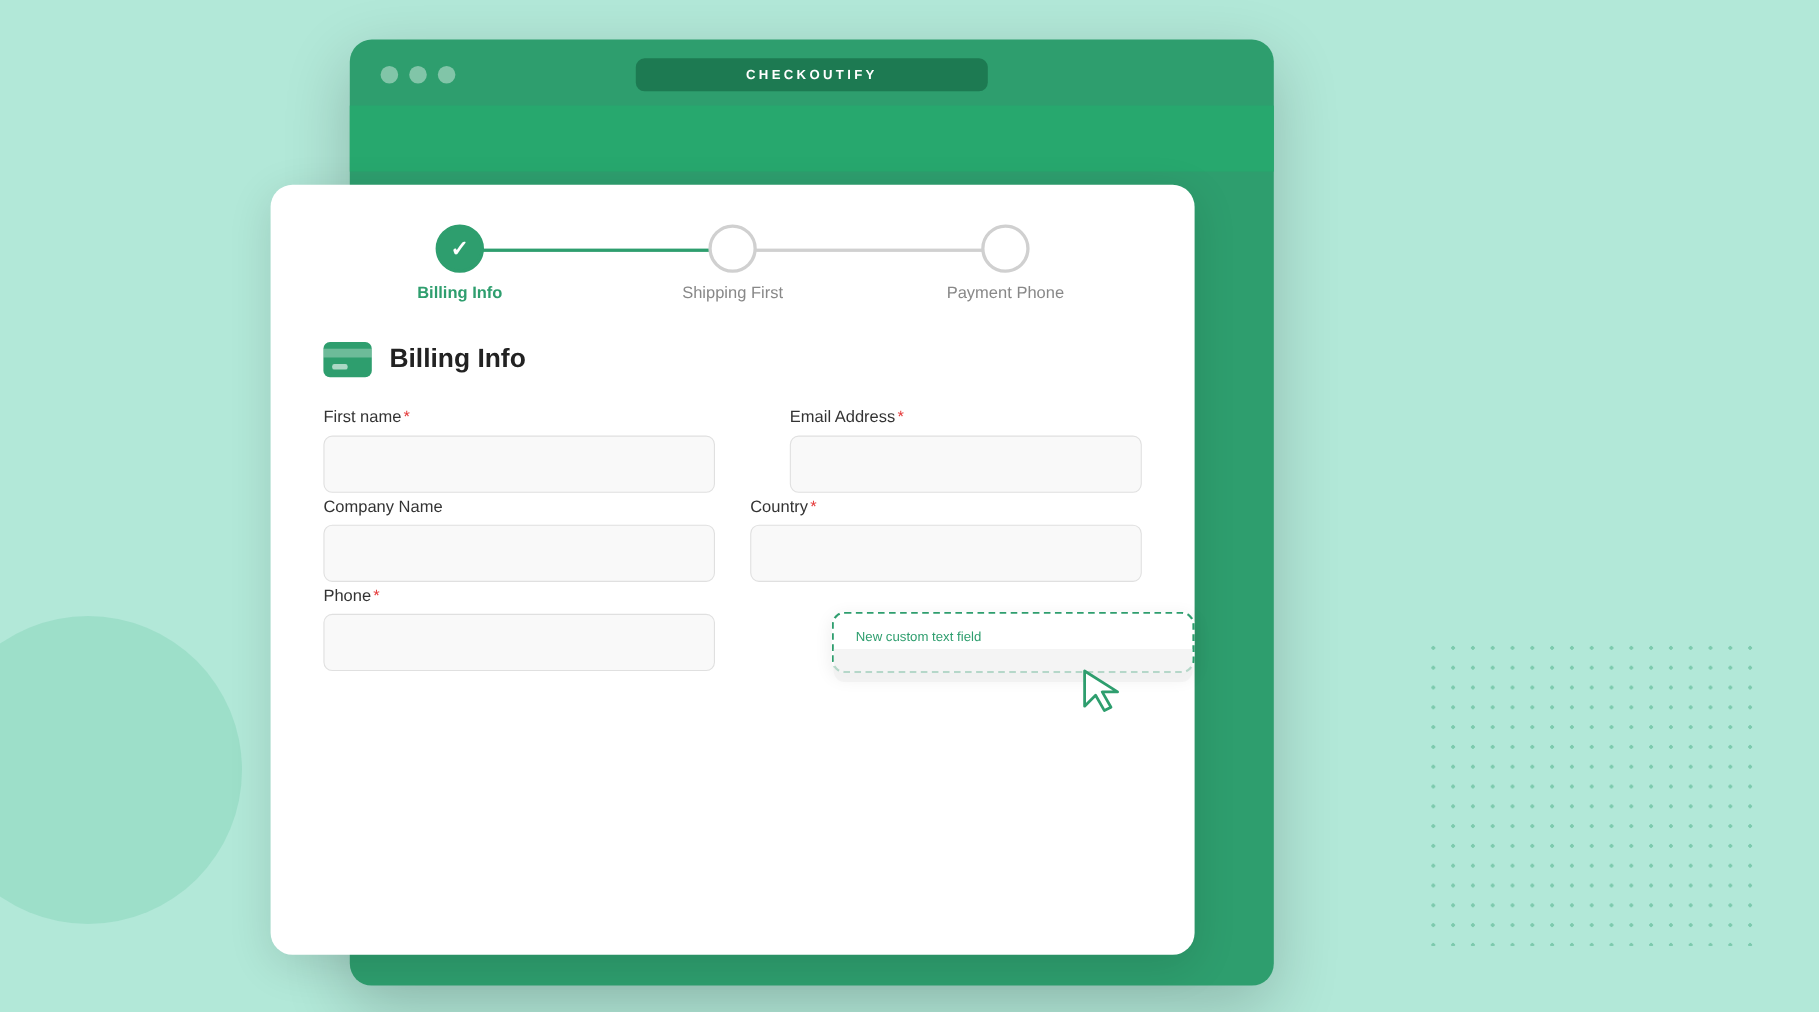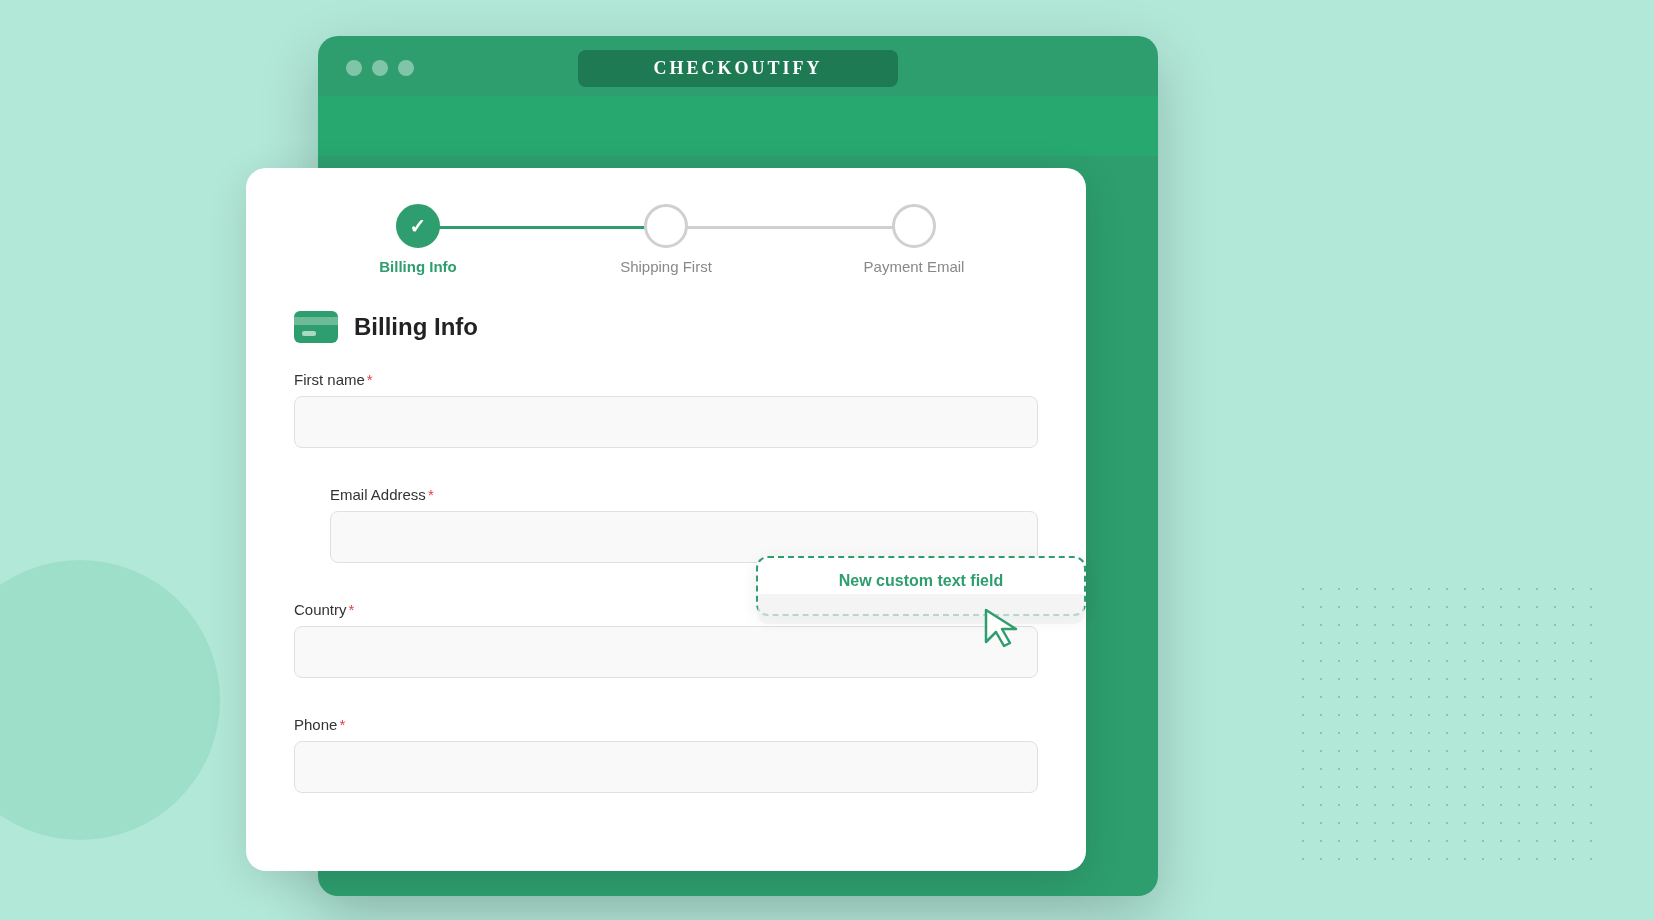--- a/index.html
+++ b/index.html
@@ -68,26 +68,25 @@
     }
 
     .browser-address-bar {
       position: absolute;
       left: 50%;
       transform: translateX(-50%);
       background: #1d7a52;
       border-radius: 8px;
       padding: 8px 32px;
       color: white;
-      font-size: 18px;
+      font-size: 12px;
       font-weight: 700;
       letter-spacing: 3px;
       min-width: 320px;
       text-align: center;
-      font-family: Liberation Serif, serif;
     }
 
     
     .browser-accent-bar {
       background: #27a86e;
       height: 60px;
       margin: 0 0 0 0;
     }
 
     
@@ -212,22 +211,22 @@
 
     .section-title {
       font-size: 24px;
       font-weight: 700;
       color: #222;
     }
 
     
     .form-grid {
       display: grid;
-      grid-template-columns: 1fr;
-      gap: 38px 32px;
+      grid-template-columns: 1fr 1fr;
+      gap: 4px 32px;
     }
 
     .form-group {
       display: flex;
       flex-direction: column;
       gap: 8px;
     }
 
     .form-label {
       font-size: 15px;
@@ -259,25 +258,24 @@
       background: white;
       border: 2.5px dashed #2e9e6e;
       border-radius: 12px;
       padding: 14px 20px 16px;
       width: 330px;
       z-index: 10;
       box-shadow: 0 4px 16px rgba(0,0,0,0.08);
     }
 
     .tooltip-title {
-      font-size: 16px;
-      font-weight: 700;
+      font-size: 12px;
+      font-weight: 400;
       color: #2e9e6e;
       margin-bottom: 8px;
-      text-align: center;
     }
 
     .tooltip-overlay {
       position: absolute;
       bottom: -10px;
       left: 0;
       right: 0;
       height: 30px;
       background: rgba(240,240,240,0.7);
       border-radius: 0 0 10px 10px;
@@ -347,21 +345,21 @@
 
     <div class="step-item" style="position:relative;">
       <div class="step-line" style="left:50%; width:100%;"></div>
       <div class="step-circle"></div>
       <span class="step-label">Shipping First</span>
     </div>
 
 
     <div class="step-item" style="position:relative;">
       <div class="step-circle"></div>
-      <span class="step-label">Payment Email</span>
+      <span class="step-label">Payment Phone</span>
     </div>
 
   </div>
 
   
   <div class="section-header">
     <div class="card-icon"></div>
     <h2 class="section-title">Billing Info</h2>
   </div>
 
@@ -375,20 +373,26 @@
       <input class="form-input" type="text" style="">
     </div>
 
     <div class="form-group" style="position:relative;margin-left:36px;">
       <label class="form-label">
         <span>Email Address</span><span class="required-star">*</span>
       </label>
       <input class="form-input" type="email" style="">
     </div>
 
+    <div class="form-group">
+      <label class="form-label">
+        <span>Company Name</span>
+      </label>
+      <input class="form-input" type="text" style="">
+    </div>
 
     <div class="form-group">
       <label class="form-label">
         <span>Country</span><span class="required-star">*</span>
       </label>
       <input class="form-input" type="text" style="">
     </div>
 
     <div class="form-group">
       <label class="form-label">

